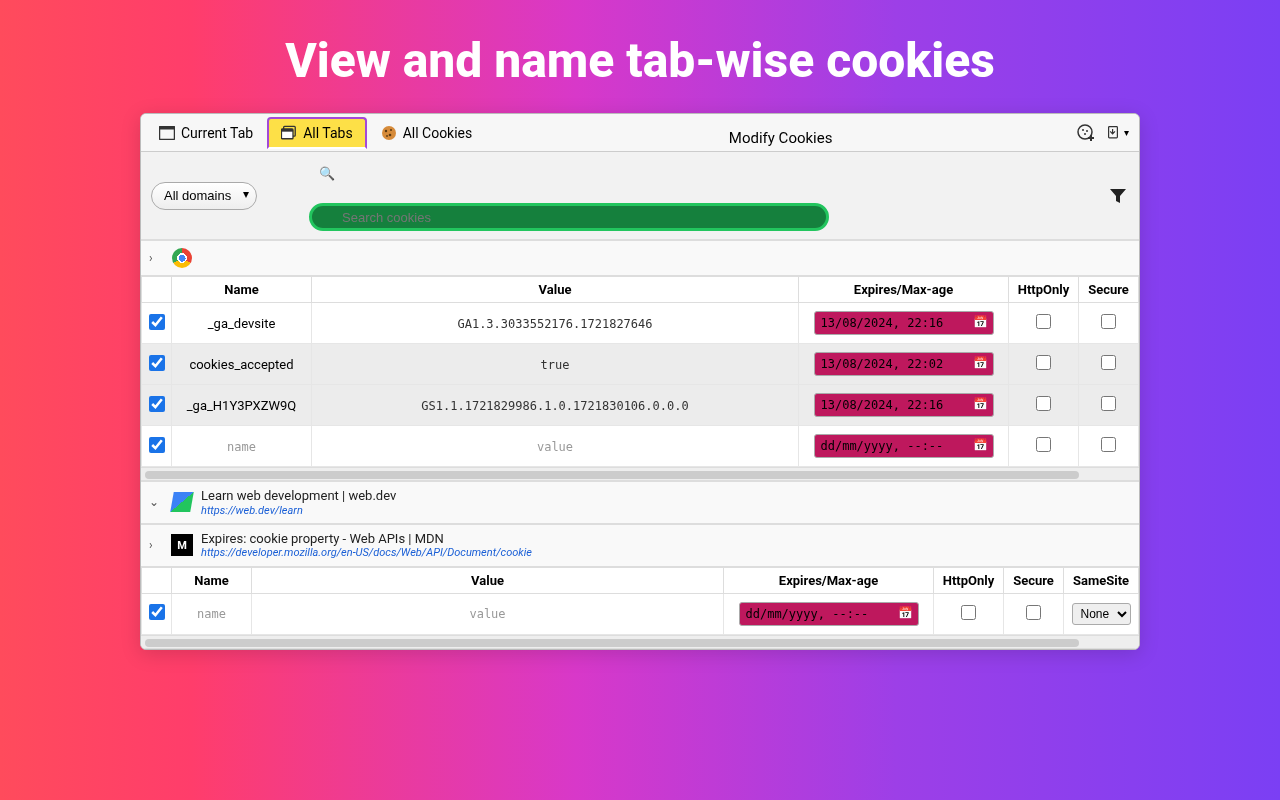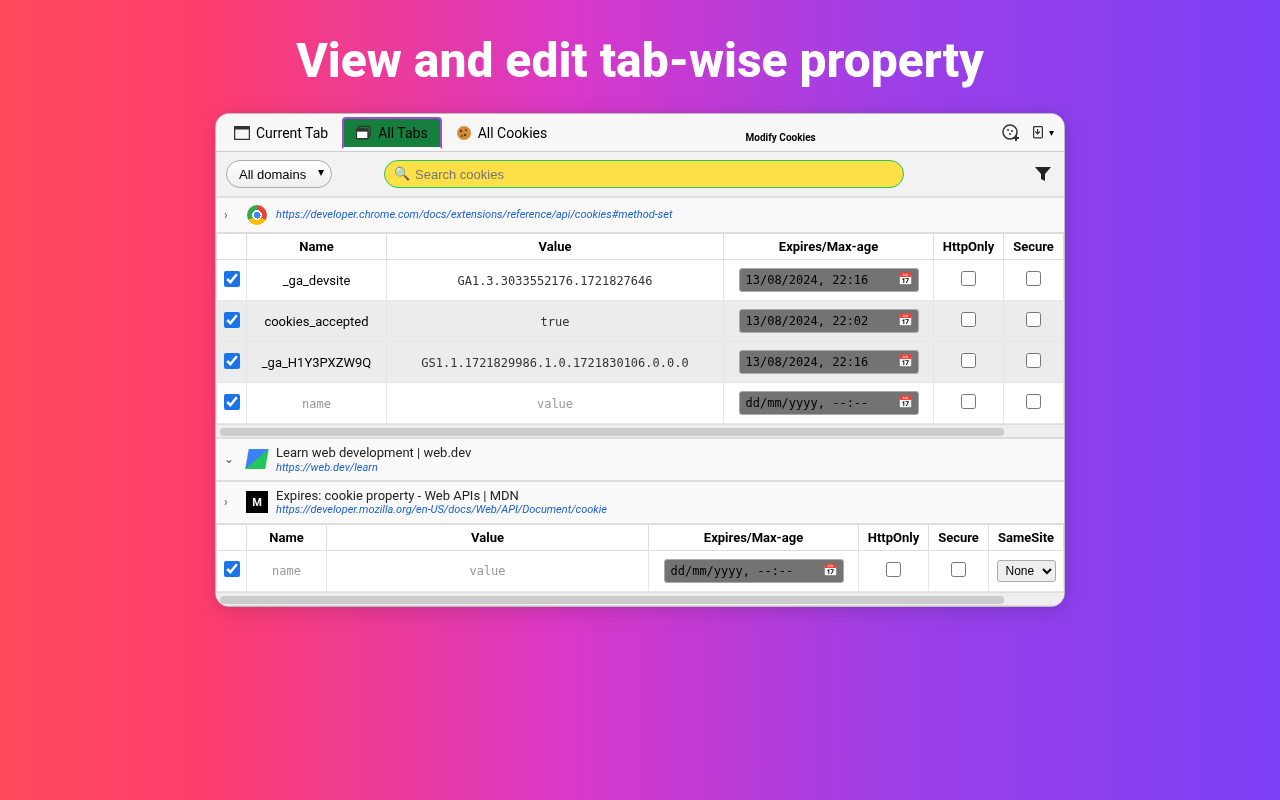--- a/index.html
+++ b/index.html
@@ -12,25 +12,25 @@
   }
   .headline {
     text-align: center;
     color: #fff;
     font-size: 48px;
     font-weight: 800;
     padding-top: 32px;
     padding-bottom: 24px;
   }
   .panel {
-    width: 850px;
+    width: 1000px;
     margin: 0 auto;
     background: #f2f2f2;
     border: 1px solid #bbb;
-    border-radius: 14px;
+    border-radius: 6px;
     box-shadow: 0 4px 20px rgba(0,0,0,0.15);
     overflow: hidden;
   }
   .tabbar {
     display: flex;
     align-items: center;
     background: #f7f7f7;
     border-bottom: 1px solid #ccc;
     height: 38px;
     padding: 0 6px;
@@ -40,30 +40,30 @@
     align-items: center;
     gap: 6px;
     padding: 6px 12px;
     font-size: 14px;
     cursor: pointer;
     border-radius: 4px 4px 0 0;
     margin-right: 2px;
   }
   .tab.active {
     border: 2px solid #a349d8;
-    background: #15803d;
+    background: #fde047;
     border-bottom: 2px solid #fff;
     margin-bottom: -1px;
   }
   .tab-icon { width: 16px; height: 16px; display:inline-flex; align-items:center; justify-content:center; }
   .title-center {
     flex: 1;
     text-align: center;
-    font-weight: 700;
-    font-size: 10px;
+    font-weight: 400;
+    font-size: 15px;
     margin-top: 10px;
   }
   .toolbar-right { display:flex; gap:10px; align-items:center; padding-right:4px;}
   .icon-btn { width:22px; height:22px; display:flex; align-items:center; justify-content:center; cursor:pointer;}
   .filterbar {
     display:flex;
     align-items:center;
     gap:12px;
     padding: 8px 10px;
     background:#f2f2f2;
@@ -82,25 +82,26 @@
   .select-wrap { position: relative; }
   .select-wrap::after { content:"▾"; position:absolute; right:8px; top:5px; font-size:12px; pointer-events:none;}
   .search-wrap {
     flex:1;
     max-width: 520px;
     margin-left: 40px;
   }
   .search-input {
     width: 100%;
     height: 28px;
-    border: 1px solid #22c55e;
+    border: 3px solid #22c55e;
     border-radius: 14px;
     padding: 0 12px 0 30px;
     font-size: 13px;
-    background: #fde047;
+    background: #15803d;
+    margin-top: 43px;
   }
   .search-wrap { position:relative; }
   .search-wrap .sicon { position:absolute; left:10px; top:6px; font-size:13px; color:#888;}
   .filter-icon { margin-left:auto; font-size:16px;}
   .section-header {
     display:flex;
     align-items:center;
     gap:8px;
     padding: 6px 8px;
     background:#f9f9f9;
@@ -136,21 +137,21 @@
   .name-cell { text-align:center; padding:4px 8px;}
   .date-input {
     font-family: ui-monospace, Menlo, Consolas, monospace;
     font-size:12px;
     width: 180px;
     height:24px;
     border:1px solid #aaa;
     border-radius:3px;
     padding:0 22px 0 6px;
     text-align:left;
-    background:#737373;
+    background:#be185d;
   }
   .date-wrap { position:relative; display:inline-block;}
   .date-wrap .cal { position:absolute; right:5px; top:4px; font-size:12px; pointer-events:none;}
   input[type=checkbox].ck {
     width:16px; height:16px; accent-color:#1a73e8; cursor:pointer;
   }
   input[type=checkbox].box {
     width:15px; height:15px; cursor:pointer;
   }
   .scroll-strip { height:14px; background:#eee; border-top:1px solid #ddd; border-bottom:1px solid #ddd; position:relative;}
@@ -172,21 +173,21 @@
     transform: skewX(-10deg);
   }
   .mdn-favicon {
     width:22px; height:22px; background:#000; color:#fff; font-weight:700; font-size:11px;
     display:flex; align-items:center; justify-content:center;
   }
 </style>
 </head>
 <body>
 
-<div class="headline">View and edit tab-wise property</div>
+<div class="headline">View and name tab-wise cookies</div>
 
 <div class="panel">
 
   <div class="tabbar">
     <div class="tab">
       <span class="tab-icon">
         <svg width="16" height="14" viewBox="0 0 16 14">
             <rect x="0.5" y="0.5" width="15" height="13" rx="1" fill="none" stroke="#333" stroke-width="1.5"></rect>
             <rect x="0.5" y="0.5" width="15" height="3" fill="#333"></rect>
           </svg>
@@ -253,21 +254,20 @@
         </svg>
     </span>
   </div>
 
   <div class="section-header">
     <span class="chev">›</span>
     <span class="favicon">
         <span class="chrome-favicon"></span>
       </span>
     <span class="sh-text">
-      <span class="sh-url">https://developer.chrome.com/docs/extensions/reference/api/cookies#method-set</span>
     </span>
   </div>
   <table class="cookies">
     <thead>
       <tr>
         <th style="width:30px;"></th>
         <th style="width:140px;">Name</th>
         <th>Value</th>
         <th style="width:210px;">Expires/Max-age</th>
         <th style="width:70px;">HttpOnly</th>

